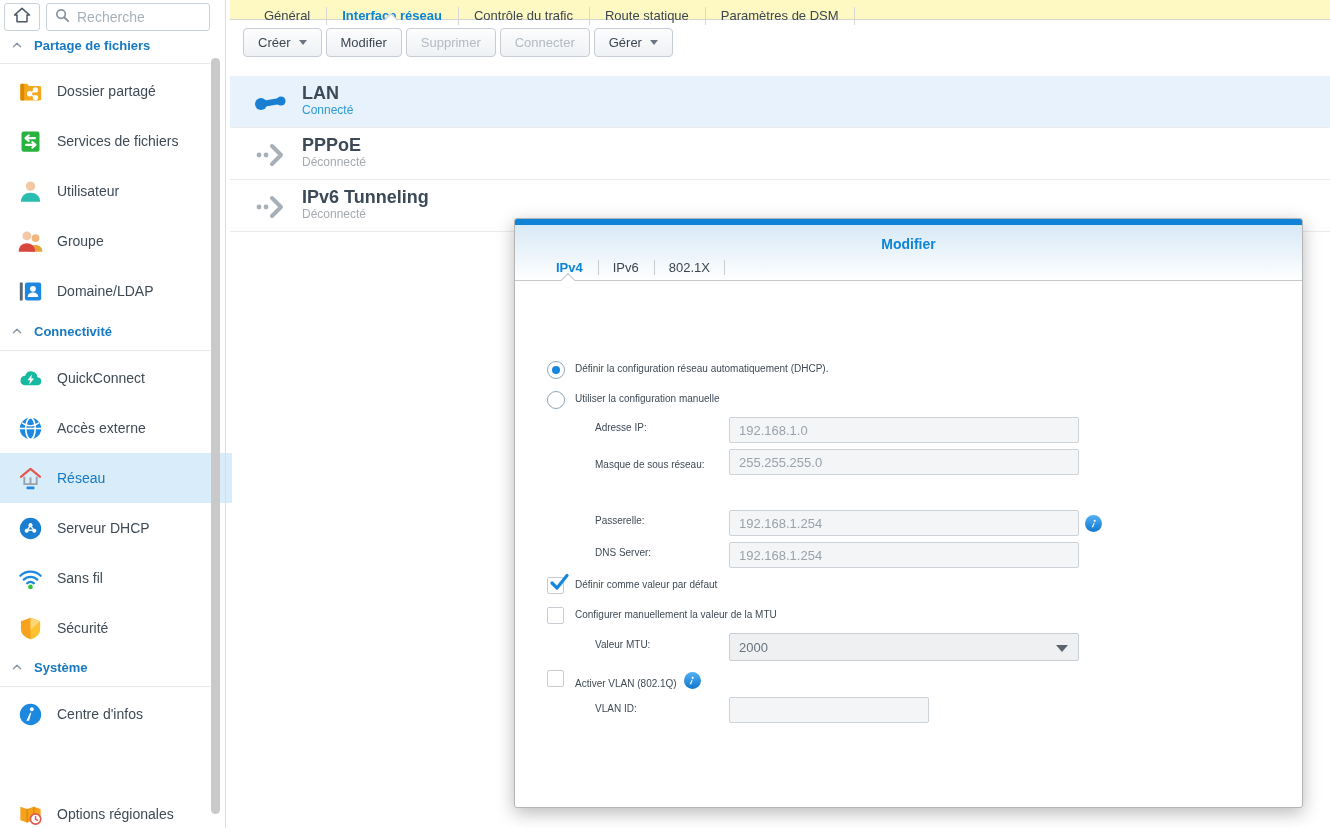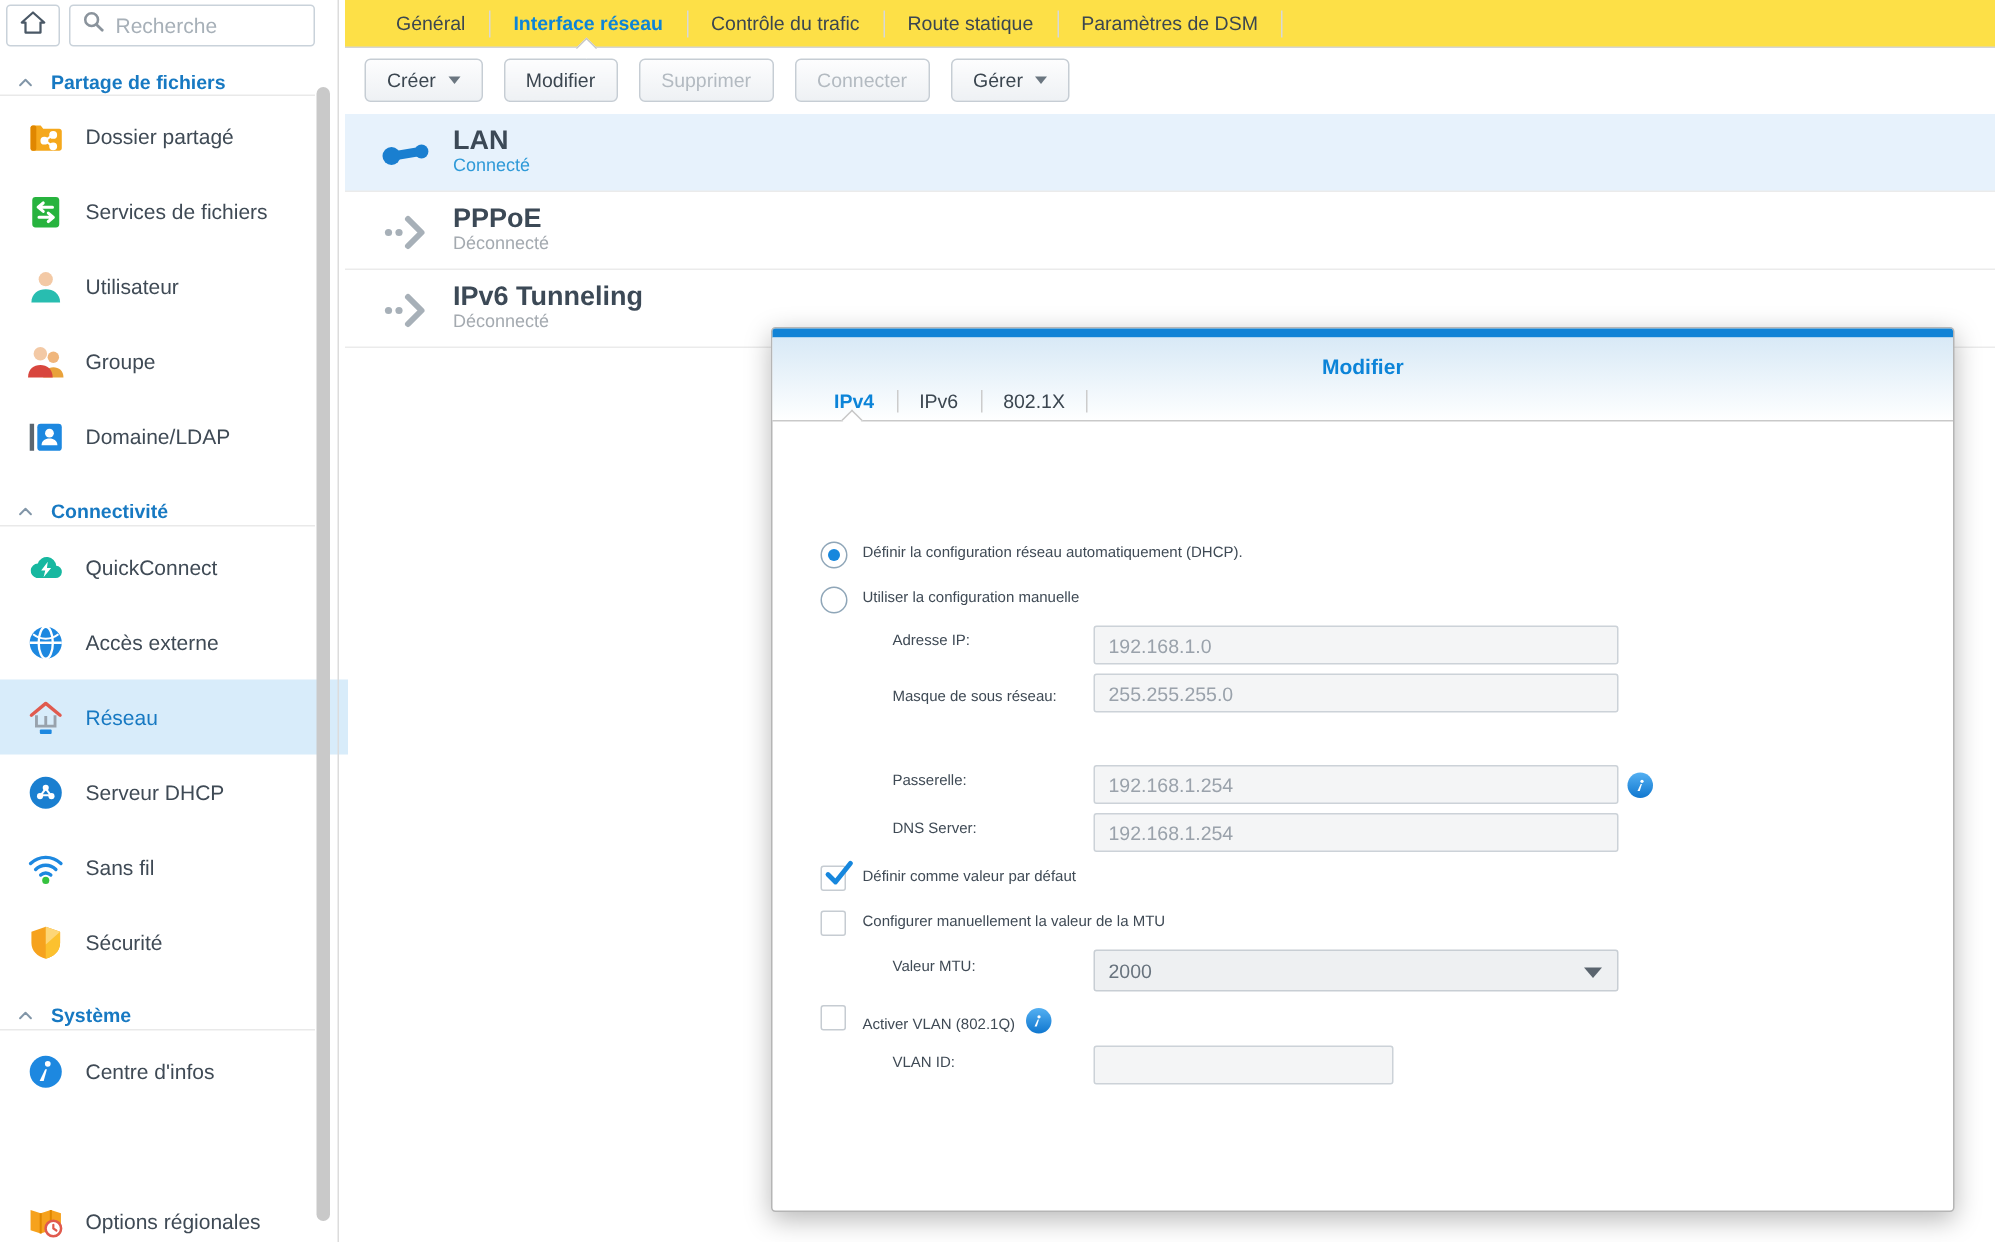--- a/index.html
+++ b/index.html
@@ -6,42 +6,42 @@
   html,body{width:1330px;height:828px}
   body{font-family:"Liberation Sans","DejaVu Sans",sans-serif;background:#fff;position:relative;overflow:hidden;color:#3f4a55}
   .stage{position:absolute;inset:0;width:1330px;height:828px;background:#fff}
 
   
   .sidebar{position:absolute;left:0;top:0;width:210px;height:828px;background:#fff}
   .home-btn{position:absolute;left:4px;top:3px;width:36px;height:28px;border:1px solid #c9d2da;border-radius:3px;background:#fff;display:flex;align-items:center;justify-content:center;cursor:pointer}
   .search-box{position:absolute;left:46px;top:3px;width:164px;height:28px;border:1px solid #c9d2da;border-radius:3px;background:#fff;display:flex;align-items:center;padding-left:7px}
   .search-box input{border:none;outline:none;width:118px;font-size:14px;color:#3f4a55;font-family:inherit;margin-left:6px}
   .search-box input::placeholder{color:#a7b0b8}
-  .side-header{position:absolute;left:0;width:210px;height:24px;display:flex;align-items:flex-end}
+  .side-header{position:absolute;left:0;width:210px;height:24px;display:flex;align-items:flex-start}
   .side-header .chev{margin-left:10px;width:14px;height:14px;display:flex;align-items:center;justify-content:center}
   .side-header .hlbl{margin-left:10px;font-size:13px;font-weight:bold;color:#1779c2}
   .side-sep{position:absolute;left:0;width:210px;height:1px;background:#e9e9e9}
   .side-item{position:absolute;left:0;width:232px;height:50px;display:flex;align-items:center;cursor:pointer}
   .side-item.selected{background:#d8ecfa}
   .side-item .ico{width:27px;height:27px;margin-left:17px;flex:0 0 auto}
   .side-item .ilbl{margin-left:13px;font-size:14px;color:#3f4a55;white-space:nowrap}
   .side-scroll{position:absolute;left:211px;top:58px;width:9px;height:756px;background:#c9c9c9;border-radius:5px}
   .vdivider{position:absolute;left:225px;top:0;width:1px;height:828px;background:#dcdcdc}
 
   
-  .tabbar{position:absolute;left:230px;top:0;width:1100px;height:32px;border-bottom:1px solid #d5d5d5;display:flex;background:#fde047}
+  .tabbar{position:absolute;left:230px;top:0;width:1100px;height:20px;border-bottom:1px solid #d5d5d5;display:flex;background:#fef9c3}
   .tab{position:relative;padding:0 16px;line-height:31px;font-size:13px;color:#3b4650;cursor:pointer;white-space:nowrap}
   .tab:first-child{margin-left:18px}
   .tab + .tab::before{content:'';position:absolute;left:0;top:7px;height:18px;width:1px;background:#d8d8d8}
   .tab.last::after{content:'';position:absolute;right:0;top:7px;height:18px;width:1px;background:#d8d8d8}
   .tab.active{color:#0c84d8;font-weight:bold}
   .notch{position:absolute;left:50%;bottom:-6px;width:10px;height:10px;margin-left:-6px;background:#fff;border-left:1px solid #c6c6c6;border-top:1px solid #c6c6c6;transform:rotate(45deg);z-index:3}
 
   
-  .toolbar{position:absolute;left:243px;top:39px;display:flex;gap:14px}
+  .toolbar{position:absolute;left:243px;top:28px;display:flex;gap:4px}
   .tbtn{height:29px;padding:0 14px;border:1px solid #c6cdd4;border-radius:4px;background:linear-gradient(#fdfdfe,#eef1f4);font-size:13px;color:#3b4650;display:flex;align-items:center;cursor:pointer;font-family:inherit}
   .tbtn.disabled{color:#b3bac1;cursor:default}
   .caret{display:inline-block;width:0;height:0;border-left:4px solid transparent;border-right:4px solid transparent;border-top:5px solid #6b7680;margin-left:8px}
 
   
   .conn-row{position:absolute;left:230px;width:1100px;height:52px;border-bottom:1px solid #ebebeb;cursor:pointer;background:#fff}
   .conn-row.selected{background:#e7f2fc}
   .conn-row .cico{position:absolute;left:22px;top:13px;width:40px;height:27px}
   .conn-row .cname{position:absolute;left:72px;top:7px;font-size:18px;font-weight:bold;color:#3c4956}
   .conn-row .cstatus{position:absolute;left:72px;top:27px;font-size:12px}

